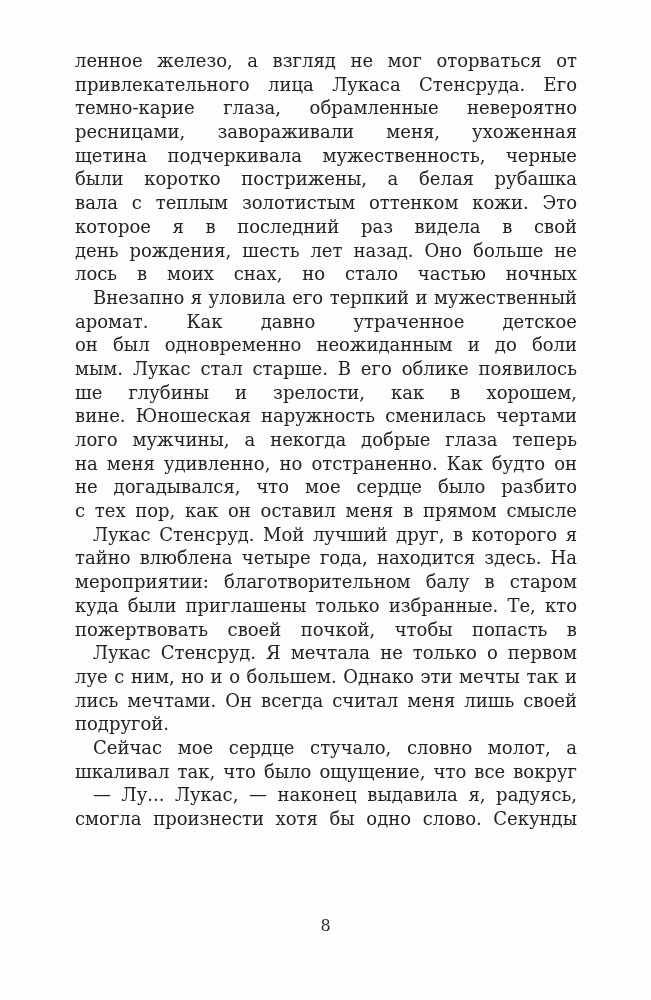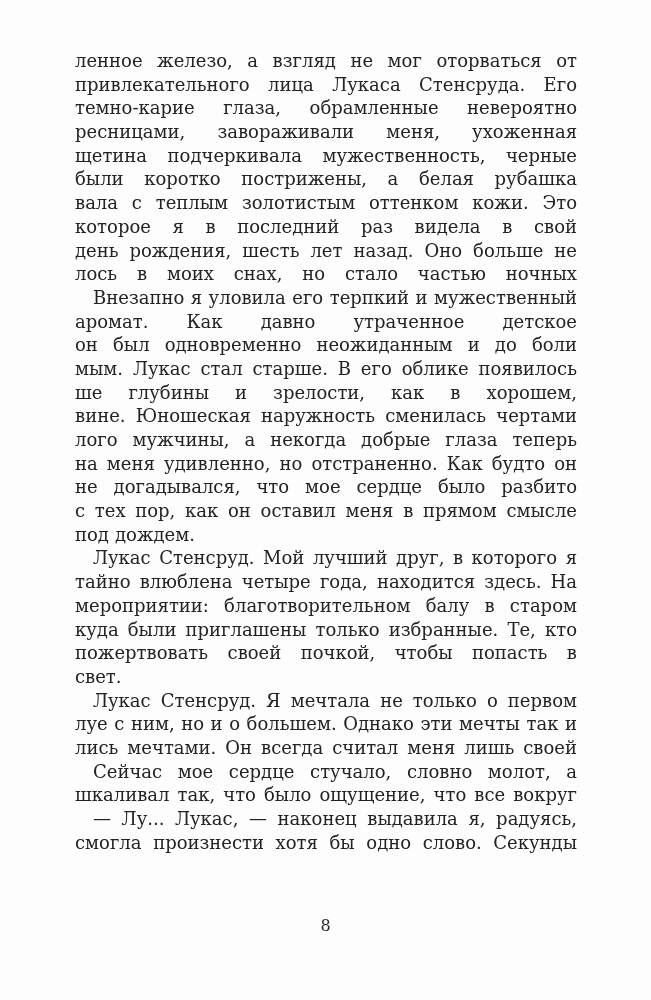--- a/index.html
+++ b/index.html
@@ -74,34 +74,33 @@
         <div class="line indent">Внезапно я уловила его терпкий и мужественный</div>
         <div class="line">аромат. Как давно утраченное детское воспоминание,</div>
         <div class="line">он был одновременно неожиданным и до боли знако-</div>
         <div class="line">мым. Лукас стал старше. В его облике появилось боль-</div>
         <div class="line">ше глубины и зрелости, как в хорошем, выдержанном</div>
         <div class="line">вине. Юношеская наружность сменилась чертами зре-</div>
         <div class="line">лого мужчины, а некогда добрые глаза теперь смотрели</div>
         <div class="line">на меня удивленно, но отстраненно. Как будто он даже</div>
         <div class="line">не догадывался, что мое сердце было разбито вдребезги</div>
         <div class="line">с тех пор, как он оставил меня в прямом смысле стоять</div>
-        <div class="line last">под дождем.</div>
       </div>
       <div class="paragraph">
         <div class="line indent">Лукас Стенсруд. Мой лучший друг, в которого я была</div>
         <div class="line">тайно влюблена четыре года, находится здесь. На этом</div>
         <div class="line">мероприятии: благотворительном балу в старом театре,</div>
         <div class="line">куда были приглашены только избранные. Те, кто готов</div>
         <div class="line">пожертвовать своей почкой, чтобы попасть в высший</div>
-        <div class="line last">свет.</div>
       </div>
       <div class="paragraph">
         <div class="line indent">Лукас Стенсруд. Я мечтала не только о первом поце-</div>
         <div class="line">луе с ним, но и о большем. Однако эти мечты так и оста-</div>
         <div class="line">лись мечтами. Он всегда считал меня лишь своей лучшей</div>
+        <div class="line last">подругой.</div>
       </div>
       <div class="paragraph">
         <div class="line indent">Сейчас мое сердце стучало, словно молот, а пульс за-</div>
         <div class="line">шкаливал так, что было ощущение, что все вокруг видят,</div>
       </div>
       <div class="paragraph">
         <div class="line indent">— Лу... Лукас, — наконец выдавила я, радуясь, что</div>
         <div class="line last">смогла произнести хотя бы одно слово. Секунды летели,</div>
       </div>
     </div>

